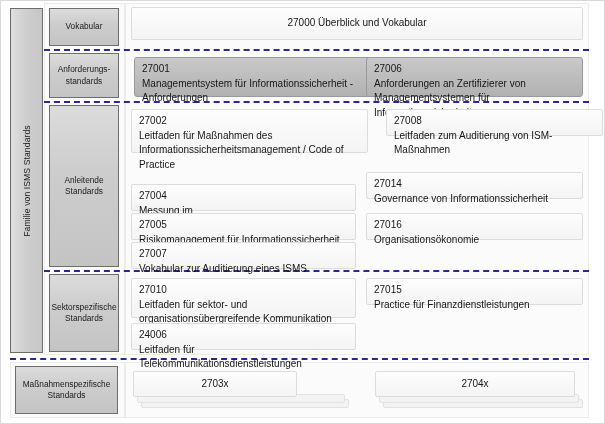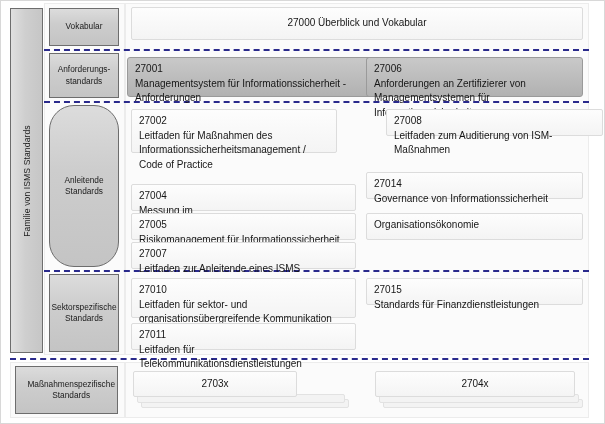--- a/index.html
+++ b/index.html
@@ -57,23 +57,23 @@
     align-items: center;
     justify-content: center;
     text-align: center;
     font-size: 8.3px;
     color: #1a1a1a;
     line-height: 1.35;
     padding: 2px;
   }
   .cat-vokabular      { top: 7px;   height: 38px; }
   .cat-anforderungen  { top: 52px;  height: 45px; }
-  .cat-anleitende     { top: 104px; height: 162px; border-radius: 25px; }
+  .cat-anleitende     { top: 104px; height: 162px; }
   .cat-sektor         { top: 273px; height: 78px; }
-  .cat-massnahmen     { top: 365px; height: 48px; left: 14px; width: 103px; justify-content: flex-end; }
+  .cat-massnahmen     { top: 365px; height: 48px; left: 14px; width: 103px; }
 
   
   .panel {
     position: absolute;
     background: #fbfbfb;
     border: 1px solid #ececec;
     box-sizing: border-box;
   }
   .panel-left-top    { left: 43px;  top: 2px;   width: 81px;  height: 352px; }
   .panel-right-top   { left: 124px; top: 2px;   width: 464px; height: 352px; }
@@ -178,79 +178,80 @@
 
   <div class="dashed" style="left:43px;  top:48px;  width:545px;"></div>
   <div class="dashed" style="left:43px;  top:100px; width:545px;"></div>
   <div class="dashed" style="left:43px;  top:269px; width:545px;"></div>
   <div class="dashed" style="left:9px;   top:357px; width:579px;"></div>
 
   <div class="std center" style="left:130px; top:6px; width:452px; height:33px;">
     <span>27000 Überblick und Vokabular</span>
   </div>
 
-  <div class="std hl" style="left:126px; top:56px; width:261px; height:40px;">
+  <div class="std hl" style="left:133px; top:56px; width:261px; height:40px;">
     <span class="num">27001</span>
     <span class="desc">Managementsystem für Informationssicherheit - Anforderungen</span>
   </div>
 
   <div class="std hl" style="left:365px; top:56px; width:217px; height:40px;">
     <span class="num">27006</span>
     <span class="desc">Anforderungen an Zertifizierer von Managementsystemen für Informationssicherheit</span>
   </div>
 
-  <div class="std" style="left:130px; top:108px; width:206px; height:44px;">
+  <div class="std" style="left:130px; top:108px; width:237px; height:44px;">
     <span class="num">27002</span>
     <span class="desc">Leitfaden für Maßnahmen des Informationssicherheitsmanagement / Code of Practice</span>
   </div>
 
 
   <div class="std" style="left:130px; top:183px; width:225px; height:27px;">
     <span class="num">27004</span>
     <span class="desc">Messung im Informationssicherheitsmanagement</span>
   </div>
 
   <div class="std" style="left:130px; top:212px; width:225px; height:27px;">
     <span class="num">27005</span>
     <span class="desc">Risikomanagement für Informationssicherheit</span>
   </div>
 
   <div class="std" style="left:130px; top:241px; width:225px; height:27px;">
     <span class="num">27007</span>
-    <span class="desc">Leitfaden zur Anleitende eines ISMS</span>
+    <span class="desc">Vokabular zur Auditierung eines ISMS</span>
   </div>
 
   <div class="std" style="left:365px; top:108px; width:217px; height:27px;margin-left:20px;">
     <span class="num">27008</span>
     <span class="desc">Leitfaden zum Auditierung von ISM-Maßnahmen</span>
   </div>
 
 
   <div class="std" style="left:365px; top:171px; width:217px; height:27px;">
     <span class="num">27014</span>
     <span class="desc">Governance von Informationssicherheit</span>
   </div>
 
   <div class="std" style="left:365px; top:212px; width:217px; height:27px;">
+    <span class="num">27016</span>
     <span class="desc">Organisationsökonomie</span>
   </div>
 
   <div class="std" style="left:130px; top:277px; width:225px; height:40px;">
     <span class="num">27010</span>
     <span class="desc">Leitfaden für sektor- und organisationsübergreifende Kommunikation</span>
   </div>
 
   <div class="std" style="left:130px; top:322px; width:225px; height:27px;">
-    <span class="num">27011</span>
+    <span class="num">24006</span>
     <span class="desc">Leitfaden für Telekommunikationsdienstleistungen</span>
   </div>
 
   <div class="std" style="left:365px; top:277px; width:217px; height:27px;">
     <span class="num">27015</span>
-    <span class="desc">Standards für Finanzdienstleistungen</span>
+    <span class="desc">Practice für Finanzdienstleistungen</span>
   </div>
 
   <div class="stack-shadow" style="left:140px; top:398px; width:208px; height:9px;"></div>
   <div class="stack-shadow" style="left:136px; top:393px; width:208px; height:9px;"></div>
   <div class="std center" style="left:132px; top:370px; width:164px; height:26px;">
     <span>2703x</span>
   </div>
 
   <div class="stack-shadow" style="left:382px; top:398px; width:200px; height:9px;"></div>
   <div class="stack-shadow" style="left:378px; top:393px; width:200px; height:9px;"></div>

